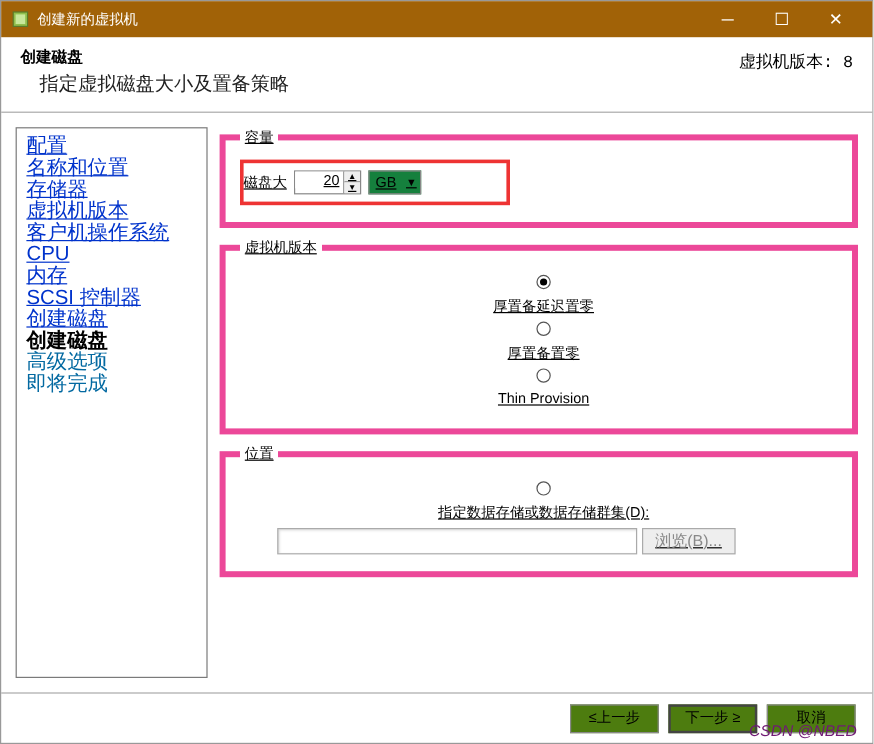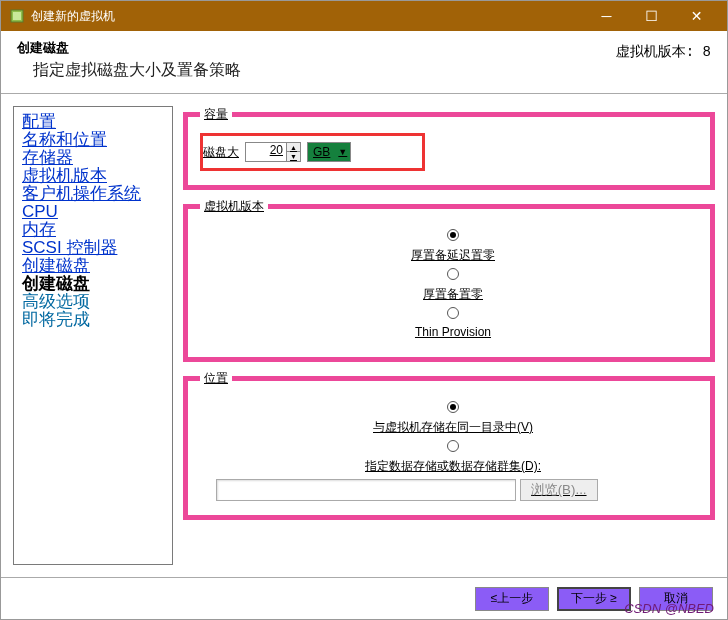--- a/index.html
+++ b/index.html
@@ -29,23 +29,23 @@
     .spin .btns { display: flex; flex-direction: column; border-left: 1px solid #888; }
     .spin .btns span { width: 13px; height: 9px; font-size: 7px; line-height: 9px; text-align: center; background: #eee; border-bottom: 1px solid #888; }
     .spin .btns span:last-child { border-bottom: none; }
     .unit-select { display: inline-flex; align-items: center; height: 20px; border: 1px solid #888; padding: 0 3px 0 5px; gap: 8px; background: #15803d; }
     .unit-select .arrow { font-size: 9px; }
     .radio-row { display: flex; align-items: center; gap: 6px; margin: 4px 0 4px 8px; flex-direction: column; }
     .radio { width: 12px; height: 12px; border: 1px solid #555; border-radius: 50%; display: inline-flex; align-items: center; justify-content: center; }
     .radio.sel::after { content: ""; width: 6px; height: 6px; background: #000; border-radius: 50%; }
     .loc-input { width: 300px; height: 22px; border: 1px solid #aaa; background: #fff; box-shadow: inset 1px 1px 2px #ddd; }
     .loc-btn { height: 22px; padding: 0 10px; border: 1px solid #aaa; background: #eee; color: #888; margin-left: 4px; }
-    .loc-row { display: flex; align-items: center; margin-left: 16px; margin-top: 4px; }
+    .loc-row { display: flex; align-items: center; margin-left: 31px; margin-top: 4px; }
     .footer { height: 42px; border-top: 1px solid #aaa; display: flex; align-items: center; justify-content: flex-end; gap: 8px; padding: 0 14px; }
-    .btn { height: 24px; min-width: 74px; padding: 0 10px; border: 1px solid #888; background: #8b5cf6; font-size: 12px; display: inline-flex; align-items: center; justify-content: center; }
+    .btn { height: 24px; min-width: 74px; padding: 0 10px; border: 1px solid #888; background: #4d7c0f; font-size: 12px; display: inline-flex; align-items: center; justify-content: center; }
     .btn.primary { border: 2px solid #444; }
     .watermark { position: absolute; bottom: 4px; right: 14px; color: #701a75; font-size: 13px; font-style: italic; pointer-events: none; }
     .container { position: relative; }
   </style>
 </head>
 <body>
 
 <div class="container">
 <div class="window">
   <div class="titlebar">
@@ -118,24 +118,20 @@
         </div>
         <div class="radio-row">
           <span class="radio"></span>
           <span>Thin Provision</span>
         </div>
       </fieldset>
 
       <fieldset>
         <legend>位置</legend>
         <div class="radio-row">
-          <span class="radio sel"></span>
-          <span>与虚拟机存储在同一目录中(V)</span>
-        </div>
-        <div class="radio-row">
           <span class="radio"></span>
           <span>指定数据存储或数据存储群集(D):</span>
         </div>
         <div class="loc-row">
           <div class="loc-input"></div>
           <button class="loc-btn" disabled="">浏览(B)...</button>
         </div>
       </fieldset>
     </div>
   </div>

